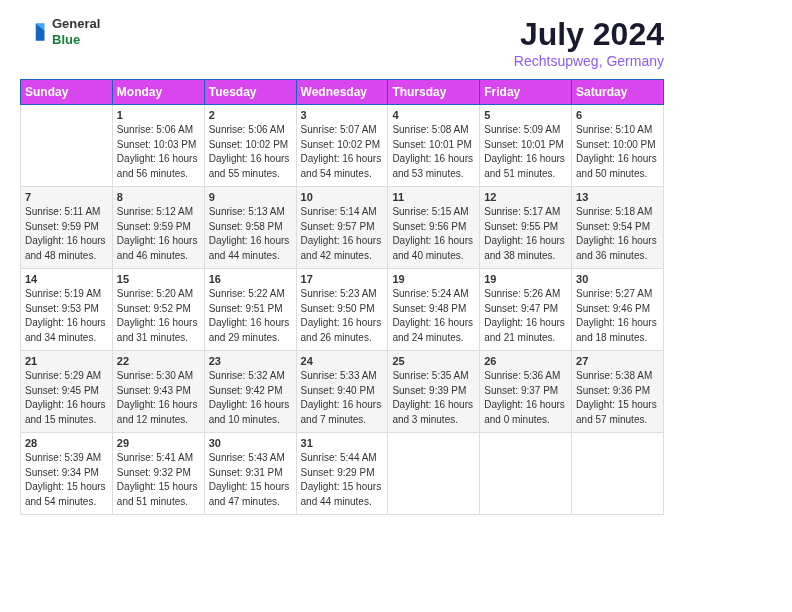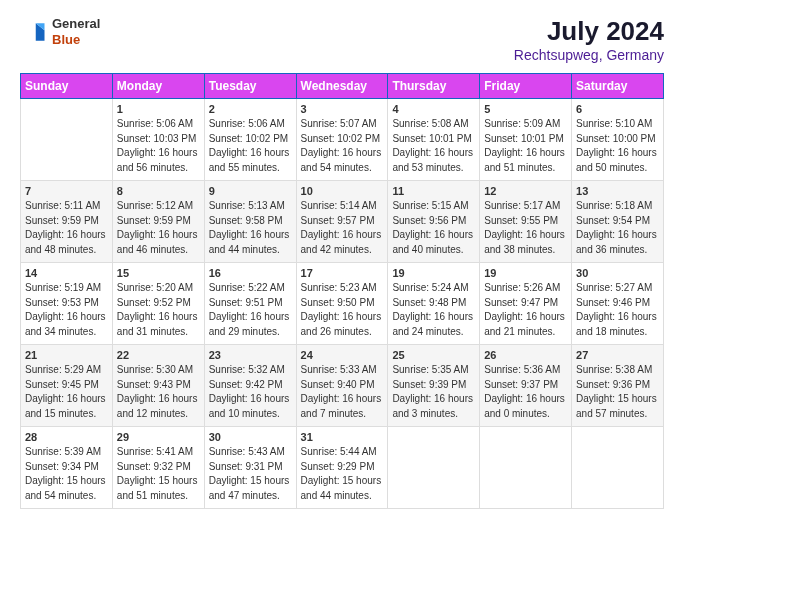--- a/index.html
+++ b/index.html
@@ -26,36 +26,36 @@
       gap: 4px;
     }
     .logo-text {
       display: flex;
       flex-direction: column;
       font-size: 13px;
       font-weight: bold;
       line-height: 1.2;
     }
     .logo-general { color: #333; }
-    .logo-blue { color: #c2410c; }
+    .logo-blue { color: #15803d; }
     .logo-icon {
       width: 28px;
       height: 28px;
     }
     .title-area {
       text-align: right;
     }
     .month-title {
-      font-size: 26px;
+      font-size: 32px;
       font-weight: bold;
       color: #1a1a2e;
     }
     .location {
       font-size: 14px;
-      color: #4c1d95;
+      color: #8b5cf6;
     }
     table {
       width: 100%;
       border-collapse: collapse;
       table-layout: fixed;
     }
     thead th {
       background-color: #d946ef;
       color: #fff;
       font-size: 12px;

